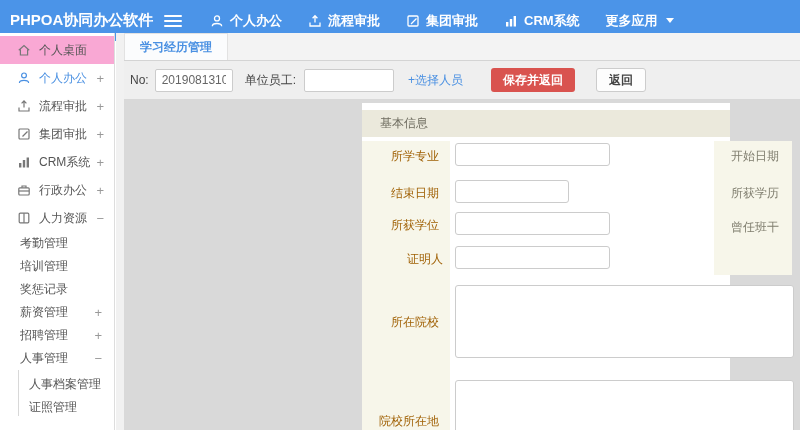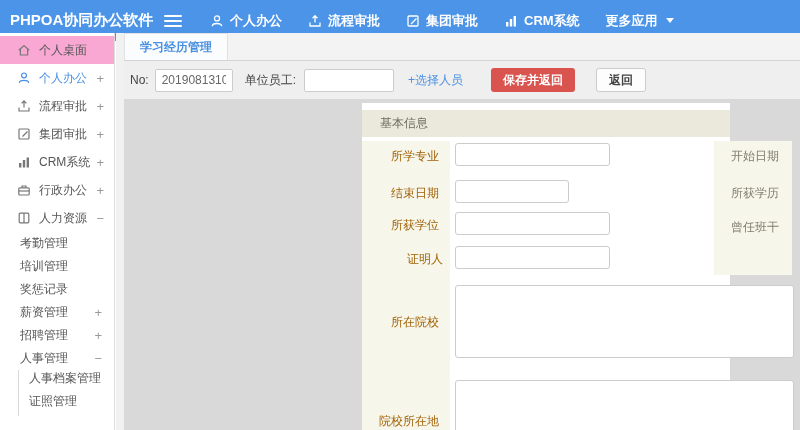--- a/index.html
+++ b/index.html
@@ -25,21 +25,21 @@
   .s-item { height:28px; display:flex; align-items:center; padding:0 10px 0 17px;
     color:#555; cursor:pointer; }
   .s-item .s-ico { width:14px; height:14px; margin-right:8px; flex:0 0 auto; }
   .s-item .exp { margin-left:auto; color:#999; font-size:13px; }
   .s-item.hl { background:#f9a8d4; }
   .s-item.act { color:#4a90e2; }
   .sub { height:23px; display:flex; align-items:center; padding:0 12px 0 20px;
     color:#555; cursor:pointer; }
   .sub .exp { margin-left:auto; color:#999; font-size:13px; }
   .sub2wrap { margin-left:18px; border-left:1px solid #d8d8d8; }
-  .sub2 { height:23px; display:flex; align-items:flex-start; padding-left:10px;
+  .sub2 { height:23px; display:flex; align-items:flex-end; padding-left:10px;
     color:#555; cursor:pointer; }
 
   
   .main { position:absolute; left:116px; top:33px; right:0; bottom:0; background:#d9d9d9; }
   .lstrip { position:absolute; left:0; top:0; width:8px; bottom:0; background:#f1f1f1; }
 
   .tabbar { position:absolute; left:8px; right:0; top:0; height:28px; background:#f3f3f3;
     border-bottom:1px solid #d4d4d4; display:flex; align-items:flex-end; }
   .tab { height:27px; line-height:26px; padding:0 15px; font-weight:bold; cursor:pointer; }
   .tab.inactive { margin-left:1px; background:#fff; border:1px solid #d8d8d8; border-bottom:none; color:#444; }

